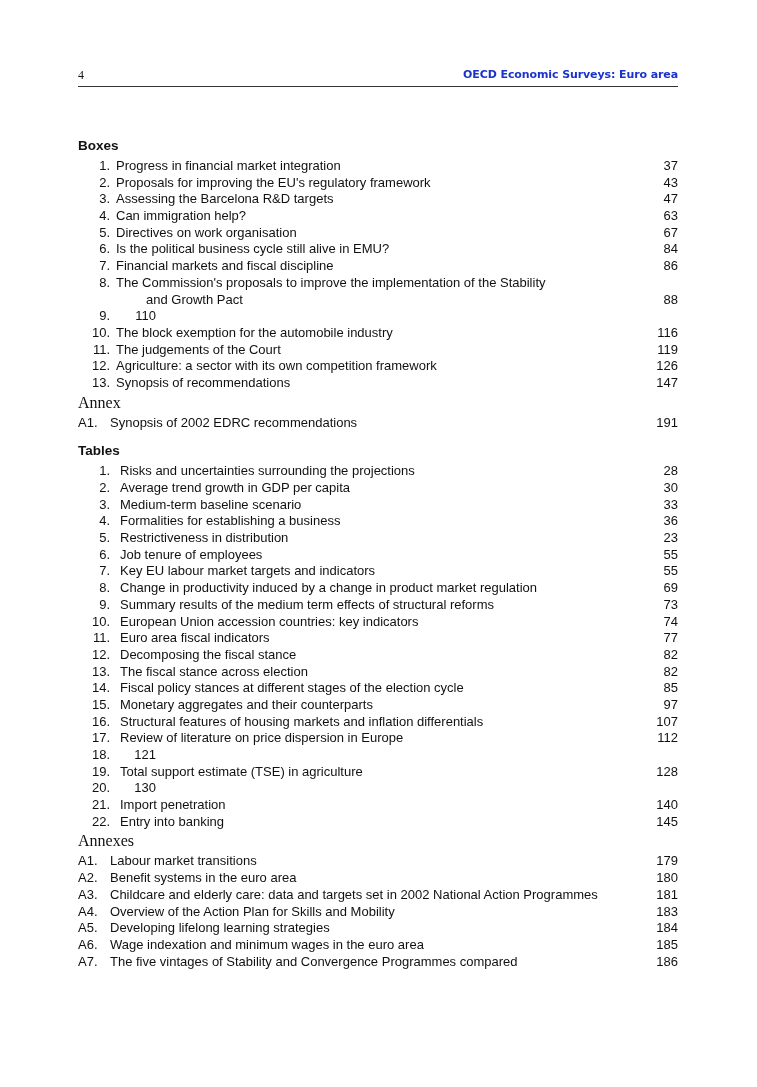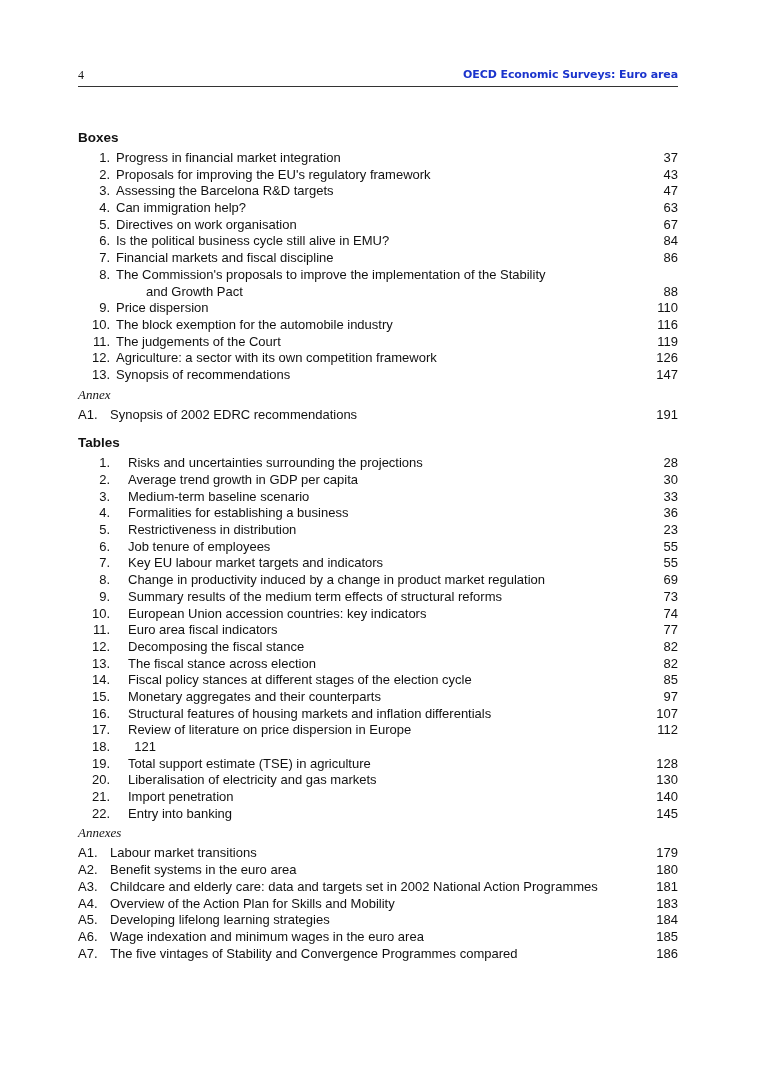--- a/index.html
+++ b/index.html
@@ -2,31 +2,31 @@
 <html><head>
 <meta charset="utf-8">
 <style>
   html, body { margin: 0; padding: 0; background: #ffffff; }
   body { width: 757px; height: 1087px; position: relative; overflow: hidden; color: #111; }
   .page { position: absolute; left: 78px; top: 0; width: 600px; }
   .header { position: absolute; top: 68px; left: 0; width: 600px; height: 18px; }
   .page-num { position: absolute; left: 0; top: 0; font-family: "Liberation Serif", serif; font-size: 12px; }
   .running-title { position: absolute; right: 0; top: 0; font-family: "DejaVu Sans", sans-serif; font-weight: bold; font-size: 11px; color: #1a33cc; letter-spacing: -0.1px; }
   .rule { position: absolute; top: 86px; left: 0; width: 600px; height: 0; border-top: 1.5px solid #333; }
-  .content { position: absolute; top: 128px; left: 0; width: 600px; font-family: "Liberation Sans", sans-serif; font-size: 13px; }
+  .content { position: absolute; top: 136px; left: 0; width: 600px; font-family: "Liberation Sans", sans-serif; font-size: 13px; }
   .section-title { font-weight: bold; font-size: 13.5px; height: 20px; line-height: 20px; margin-bottom: 2px; }
-  .sub-title { font-family: "Liberation Serif", serif; font-style: italic; font-size: 13px; height: 17px; line-height: 17px; margin: 2px 0 4px 0; }
+  .sub-title { font-family: "Liberation Serif", serif; font-size: 16px; height: 17px; line-height: 17px; margin: 2px 0 4px 0; }
   .row { display: flex; height: 16.7px; line-height: 16.7px; white-space: nowrap; }
   .num { width: 32px; text-align: right; padding-right: 6px; flex: none; }
   .num.annex { text-align: left; width: 30px; padding-right: 2px; }
   .label { flex: 1; }
   .page-ref { width: 40px; text-align: right; flex: none; }
   .cont { padding-left: 30px; }
   .gap { height: 10px; }
-  .tables .label { padding-left: 4px; margin-left: 8px; }
+  .tables .label { padding-left: 4px; }
 </style>
 </head>
 <body>
 
 <div class="page">
   <div class="header">
     <span class="page-num">4</span>
     <span class="running-title">OECD Economic Surveys: Euro area</span>
   </div>
   <div class="rule"></div>
@@ -74,21 +74,20 @@
           <span class="label">The Commission's proposals to improve the implementation of the Stability</span>
           <span class="page-ref"></span>
         </div>
         <div class="row">
           <span class="num"></span>
           <span class="label cont">and Growth Pact</span>
           <span class="page-ref">88</span>
         </div>
         <div class="row">
           <span class="num">9.</span>
-          <span class="label">Price dispersion</span>
           <span class="page-ref">110</span>
         </div>
         <div class="row">
           <span class="num">10.</span>
           <span class="label">The block exemption for the automobile industry</span>
           <span class="page-ref">116</span>
         </div>
         <div class="row">
           <span class="num">11.</span>
           <span class="label">The judgements of the Court</span>
@@ -206,21 +205,20 @@
           <span class="num">18.</span>
           <span class="page-ref">121</span>
         </div>
         <div class="row">
           <span class="num">19.</span>
           <span class="label">Total support estimate (TSE) in agriculture</span>
           <span class="page-ref">128</span>
         </div>
         <div class="row">
           <span class="num">20.</span>
-          <span class="label">Liberalisation of electricity and gas markets</span>
           <span class="page-ref">130</span>
         </div>
         <div class="row">
           <span class="num">21.</span>
           <span class="label">Import penetration</span>
           <span class="page-ref">140</span>
         </div>
         <div class="row">
           <span class="num">22.</span>
           <span class="label">Entry into banking</span>

